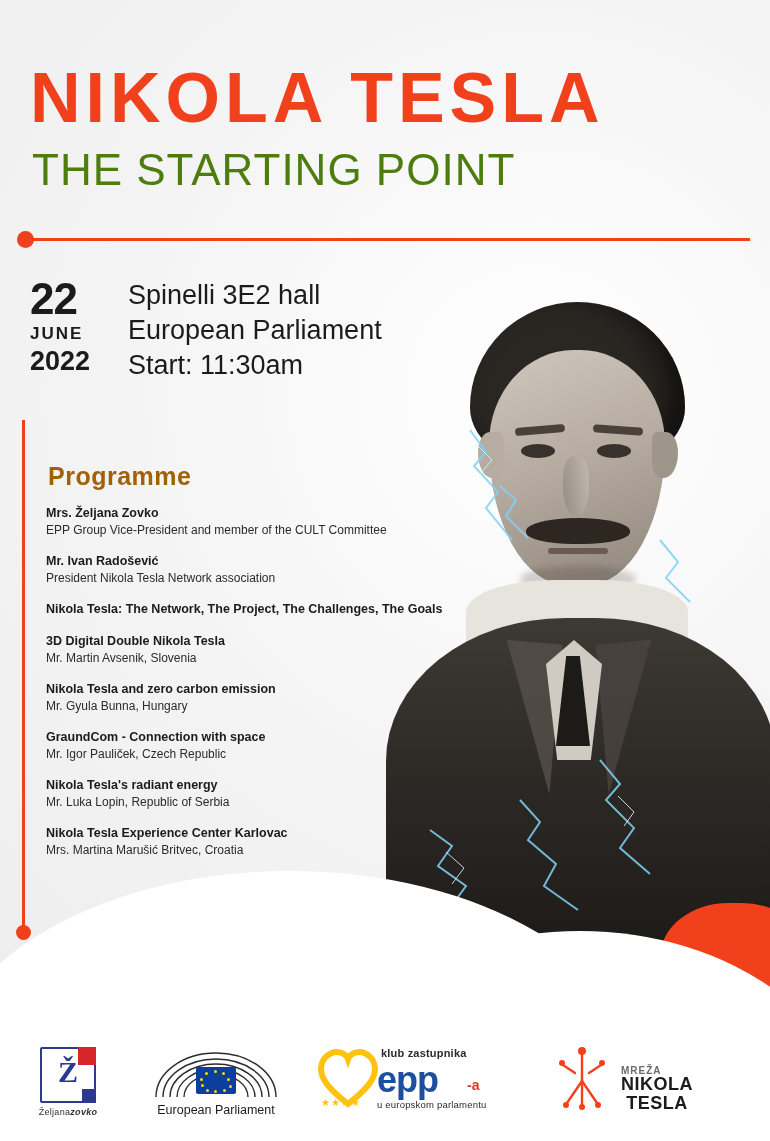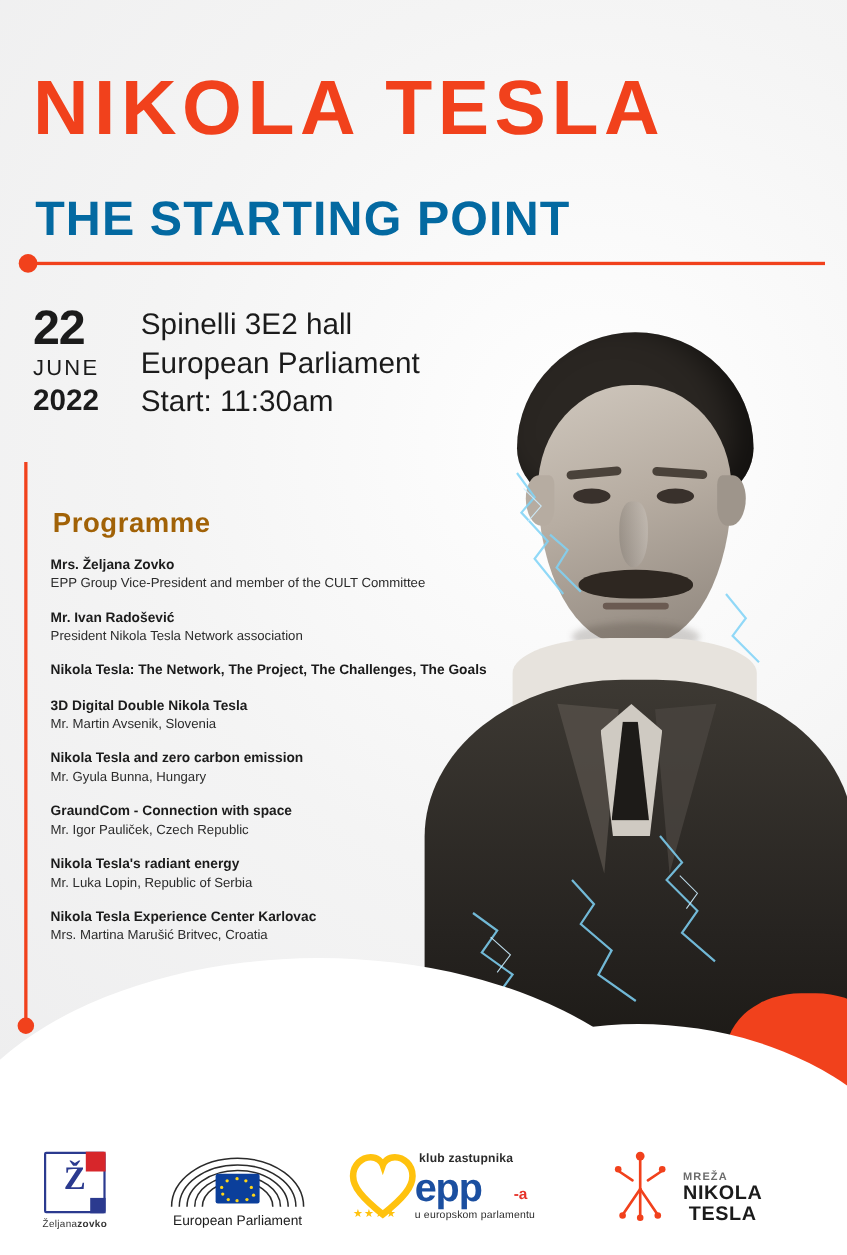--- a/index.html
+++ b/index.html
@@ -154,25 +154,24 @@
     font-weight: 800;
     letter-spacing: 5px;
     color: #f1411c;
     white-space: nowrap;
     font-family: "Liberation Sans", sans-serif;
   }
   .title-sub {
     position: absolute;
     left: 32px; top: 145px;
     font-size: 44px;
-    font-weight: 700;
+    font-weight: 400;
     letter-spacing: 1px;
-    color: #0369a1;
+    color: #4d7c0f;
     white-space: nowrap;
-    margin-top: 30px;
   }
 
   
   .sep {
     position: absolute;
     left: 20px; top: 238px;
     width: 730px; height: 3px;
     background: #f1411c;
   }
   .sep-dot {
@@ -191,22 +190,22 @@
     text-align: left;
     color: #1b1b1b;
   }
   .date-day {
     font-size: 44px;
     font-weight: 800;
     line-height: 0.95;
     letter-spacing: -1px;
   }
   .date-month {
-    font-size: 20px;
-    font-weight: 400;
+    font-size: 17px;
+    font-weight: 700;
     letter-spacing: 2px;
     margin-top: 4px;
   }
   .date-year {
     font-size: 27px;
     font-weight: 800;
     letter-spacing: 0px;
     margin-top: 2px;
   }
   .venue {
@@ -322,21 +321,21 @@
     width: 18px; height: 18px;
     background: #d7262b;
   }
   .zz-mark .zz-blue {
     position: absolute;
     right: -2px; bottom: -2px;
     width: 14px; height: 14px;
     background: #2b3a8f;
   }
   .zz-text { font-size: 9px; color: #333; letter-spacing: .3px; }
-  .zz-text b { font-weight: 700; }
+  .zz-text b { font-weight: 700; font-style: italic; }
 
   
   .logo-ep { left: 136px; bottom: 10px; width: 160px; }
   .ep-mark {
     width: 140px; height: 48px; margin: 0 auto 4px;
     position: relative;
   }
   .ep-arcs {
     position: absolute; inset: 0;
   }

